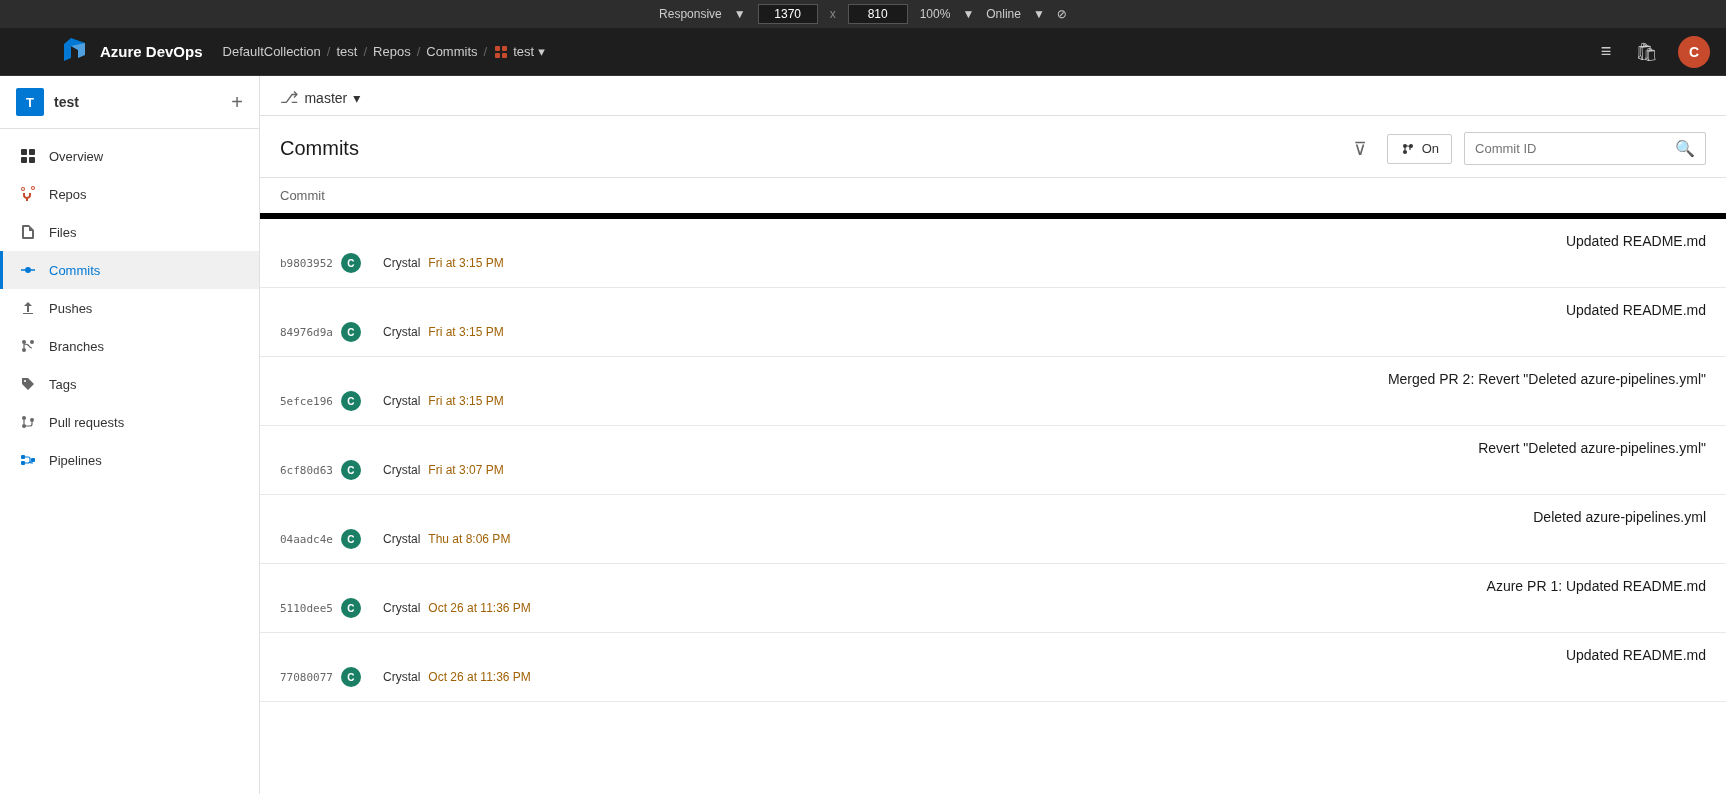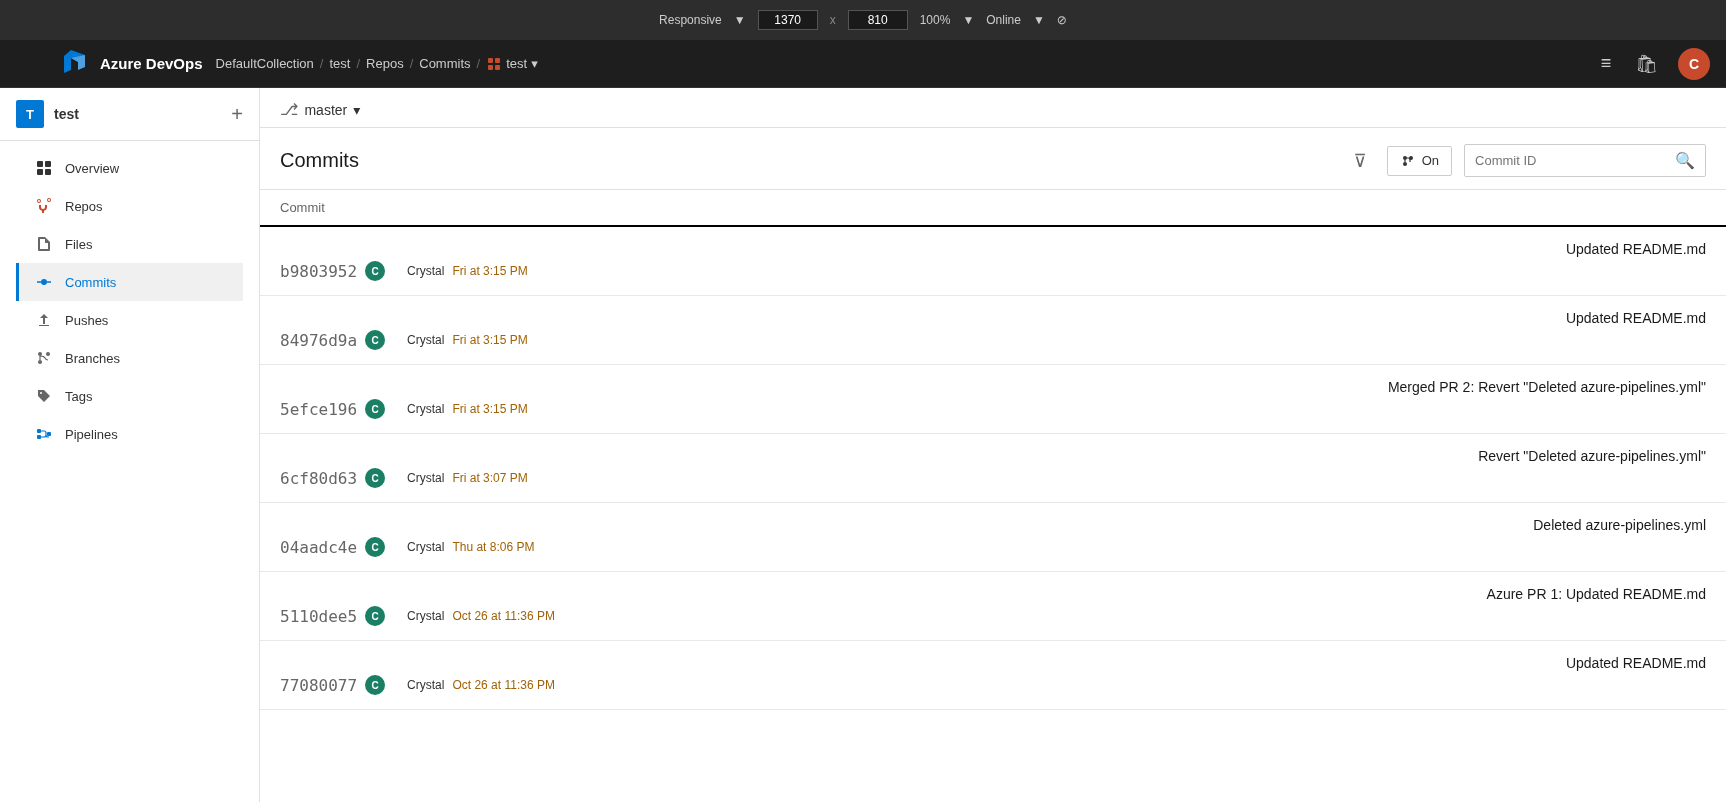--- a/index.html
+++ b/index.html
@@ -1,21 +1,21 @@
 <!DOCTYPE html>
 <html><head>
   <meta charset="utf-8">
   <style>
     * { box-sizing: border-box; margin: 0; padding: 0; }
     body { font-family: -apple-system, BlinkMacSystemFont, 'Segoe UI', sans-serif; font-size: 14px; background: #fff; color: #333; }
 
     
     .browser-bar {
       background: #2d2d2d;
-      height: 40px;
+      height: 28px;
       display: flex;
       align-items: center;
       justify-content: center;
       gap: 12px;
       color: #ccc;
       font-size: 12px;
       padding: 0 16px;
     }
     .browser-bar input {
       background: #1a1a1a;
@@ -34,21 +34,21 @@
       height: 48px;
       display: flex;
       align-items: center;
       padding: 0 16px;
       justify-content: space-between;
       border-bottom: 1px solid #333;
     }
     .ado-header-left {
       display: flex;
       align-items: center;
-      gap: 13px;
+      gap: 20px;
       padding-left: 48px;
     }
     .ado-logo {
       display: flex;
       align-items: center;
       gap: 8px;
       color: #fff;
       font-size: 15px;
       font-weight: 600;
     }
@@ -145,21 +145,21 @@
     .sidebar-add-btn {
       color: #666;
       font-size: 20px;
       cursor: pointer;
       background: none;
       border: none;
     }
     .sidebar-nav {
       display: flex;
       flex-direction: column;
-      padding: 8px 16px;
+      padding: 8px 0;
     }
     .sidebar-item {
       display: flex;
       align-items: center;
       gap: 12px;
       padding: 10px 16px;
       color: #333;
       cursor: pointer;
       font-size: 13px;
       text-decoration: none;
@@ -281,21 +281,21 @@
     
     .commits-container {
       flex: 1;
       overflow-y: auto;
     }
     .commits-table {
       width: 100%;
       border-collapse: collapse;
     }
     .commits-table thead tr {
-      border-bottom: 2px solid #000000;
+      border-bottom: 6px solid #000000;
     }
     .commits-table th {
       padding: 10px 20px;
       text-align: left;
       font-size: 13px;
       font-weight: 400;
       color: #666;
     }
     .commit-row {
       border-bottom: 1px solid #e8e8e8;
@@ -314,21 +314,21 @@
     .commit-meta {
       display: flex;
       align-items: center;
       gap: 8px;
       font-size: 12px;
       color: #666;
     }
     .commit-hash {
       color: #666;
       font-family: monospace;
-      font-size: 16px;
+      font-size: 11px;
     }
     .author-avatar {
       width: 20px;
       height: 20px;
       border-radius: 50%;
       background: #1a7f64;
       color: #fff;
       display: flex;
       align-items: center;
       justify-content: center;
@@ -472,20 +472,32 @@
 
       <a class="sidebar-item">
         <span class="icon icon-tags">
           <svg width="16" height="16" viewBox="0 0 16 16" fill="currentColor">
               <path d="M2 2h6l6 6-6 6-6-6V2zm3 2a1 1 0 100 2 1 1 0 000-2z"></path>
             </svg>
         </span>
         <span>Tags</span>
       </a>
 
+      <a class="sidebar-item">
+        <span class="icon icon-pulls">
+          <svg width="16" height="16" viewBox="0 0 16 16" fill="currentColor">
+              <circle cx="4" cy="4" r="2"></circle>
+              <circle cx="4" cy="12" r="2"></circle>
+              <circle cx="12" cy="6" r="2"></circle>
+              <path d="M4 6v4" stroke="currentColor" stroke-width="1.2"></path>
+              <path d="M12 8v2a2 2 0 01-2 2H4" fill="none" stroke="currentColor" stroke-width="1.2"></path>
+            </svg>
+        </span>
+        <span>Pull requests</span>
+      </a>
 
       <a class="sidebar-item">
         <span class="icon icon-pipelines">
           <svg width="16" height="16" viewBox="0 0 16 16" fill="currentColor">
               <rect x="1" y="3" width="4" height="4" rx="1"></rect>
               <rect x="1" y="9" width="4" height="4" rx="1"></rect>
               <rect x="11" y="6" width="4" height="4" rx="1"></rect>
               <path d="M5 5h3a2 2 0 012 2v2a2 2 0 002 2h1M5 11h3a2 2 0 002-2V8" fill="none" stroke="#0078d4" stroke-width="1.2"></path>
             </svg>
         </span>

